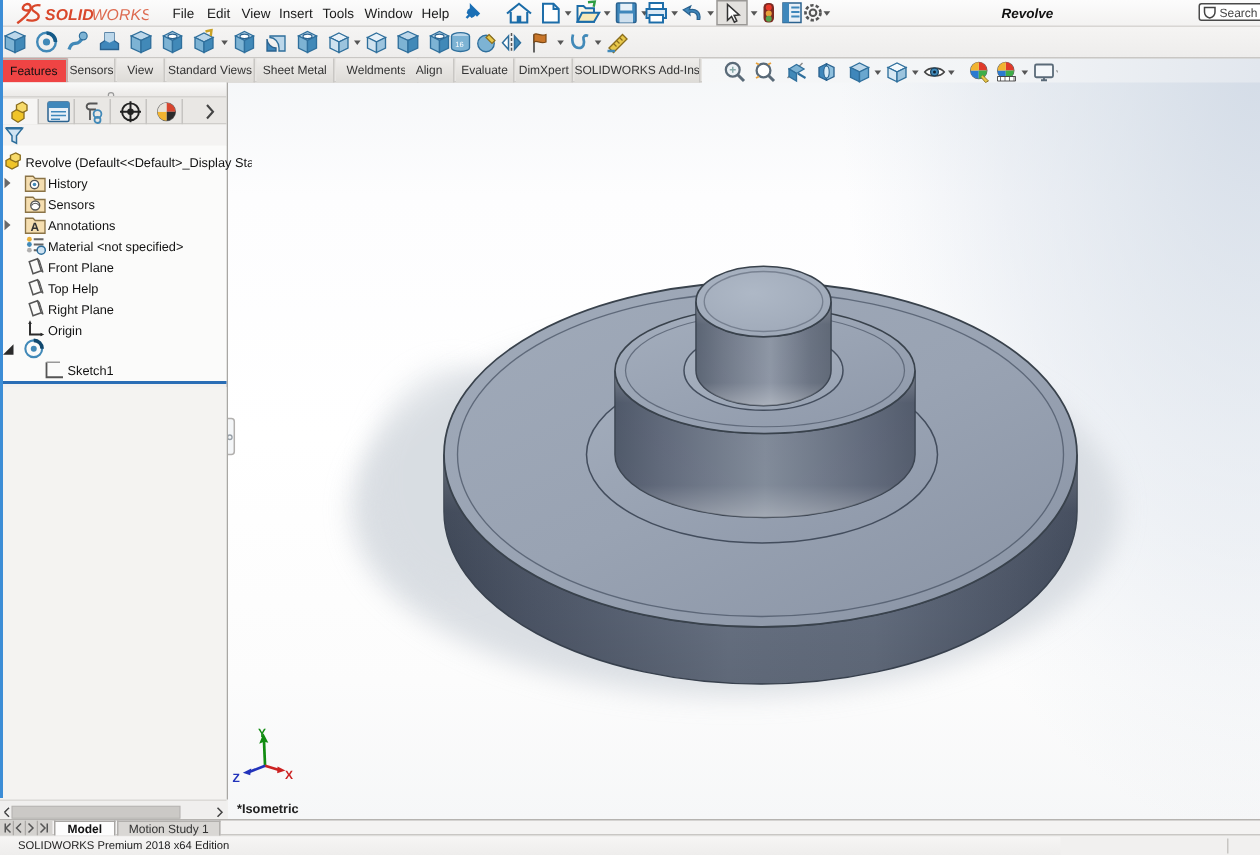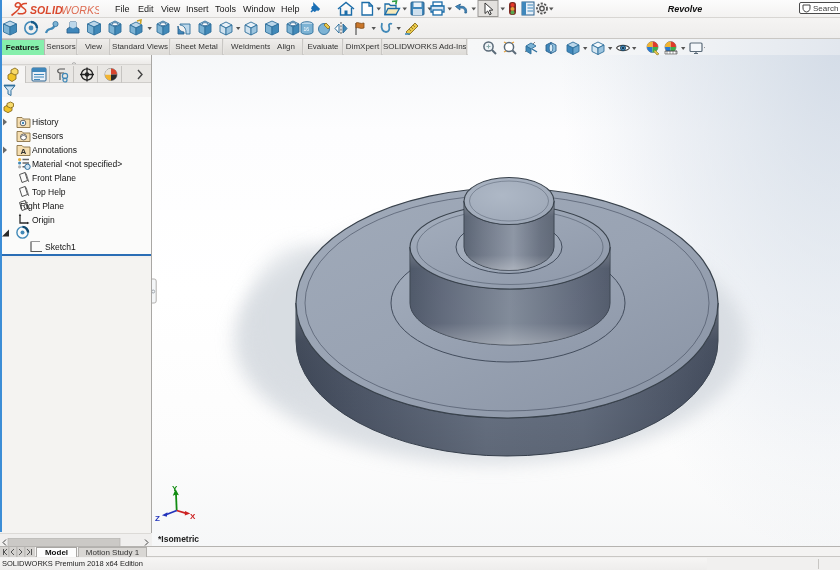--- a/index.html
+++ b/index.html
@@ -14,21 +14,21 @@
   .menu { position:absolute; top:4px; font-size:9px; color:#1a1a1a; }
   #revolve-title { left:650px; top:4px; width:70px; text-align:center; font-size:9px; font-weight:bold; color:#111;font-style:italic; }
   #searchbox { left:799px; top:2px; width:45px; height:12px; border:1px solid #4a4a4a; border-radius:2px; background:#fff; font-size:8px; color:#444; padding-left:13px; line-height:11px; }
 
   
   #toolbar { left:0; top:18px; width:840px; height:21px; background:linear-gradient(180deg,#f5f4f3,#eeedec); border-bottom:1px solid #c9c7c4; }
 
   
   #tabrow { left:0; top:39px; width:468px; height:16px; background:#e7e5e2; border-bottom:1px solid #d0cecb; }
   .tab { position:absolute; top:0; height:16px; font-size:8px; color:#333; text-align:center; line-height:16px; border-right:1px solid #c9c7c4; background:linear-gradient(180deg,#efedeb,#dddbd7); white-space:nowrap; overflow:hidden; }
-  .tab.active { background:#86efac; font-weight:bold; color:#111; border:1px solid #b8b6b3; border-bottom:none; }
+  .tab.active { background:#ef4444; font-weight:normal; color:#111; border:1px solid #b8b6b3; border-bottom:none; }
 
   
   #viewport { left:152px; top:39px; width:688px; height:507px;
      background:
        radial-gradient(280px 520px at 100% 0%, rgba(208,217,229,0.9) 0%, rgba(210,219,230,0.62) 35%, rgba(212,220,231,0.4) 62%, rgba(214,222,232,0.14) 85%, rgba(216,224,233,0) 100%),
        linear-gradient(180deg, #f4f6f8 0%, #fdfdfe 18%, #ffffff 50%, #fcfcfc 82%, #f6f7f8 100%);
   }
   #viewport2 { left:468px; top:39px; width:372px; height:16px;
      background: linear-gradient(90deg, #f6f7f8 0%, #f2f4f6 55%, #e2e7ee 100%); }
 
@@ -41,21 +41,21 @@
   #filterrow { left:0; top:28px; width:151px; height:14px; background:#f4f3f2; }
   #tree { left:0; top:42px; width:151px; height:159px; background:#fbfbfa; font-size:8.5px; color:#111; }
   .trow { position:absolute; left:0; width:151px; height:14px; line-height:14px; white-space:nowrap; overflow:hidden; }
   #bluebar { left:0; top:199px; width:151px; height:2px; background:#2a6db5; }
   #treebelow { left:0; top:203px; width:151px; height:275px; background:#f4f3f1; }
   #hscroll { left:0; top:478px; width:151px; height:12px; background:#f0efee; border-top:1px solid #dcdad7; }
 
   
   #doctabs { left:0; top:546px; width:840px; height:11px; background:#f4f3f2; border-top:1px solid #b5b3b0; border-bottom:1px solid #c9c7c4; }
   .dtab { position:absolute; top:0; height:10px; font-size:8px; line-height:10px; text-align:center; }
-  #statusbar { left:0; top:558px; width:707px; height:12px; background:linear-gradient(180deg,#f6f5f4,#eeedec); font-size:7.5px; color:#222; line-height:12px; padding-left:2px; }
+  #statusbar { left:0; top:558px; width:707px; height:12px; background:linear-gradient(180deg,#f6f5f4,#eeedec); font-size:7.5px; color:#222; line-height:12px; padding-left:12px; }
 </style>
 </head>
 <body>
   <div class="abs" id="viewport"></div>
   <div class="abs" id="viewport2"></div>
   <svg class="abs" style="left:0;top:0" width="840" height="570" viewBox="0 0 840 570" id="part3d">
     <defs>
       <linearGradient id="gside1" x1="0" y1="0" x2="1" y2="0">
         <stop offset="0" stop-color="#3d4656"></stop>
         <stop offset="0.14" stop-color="#4c5566"></stop>
@@ -551,27 +551,28 @@
           <circle cx="6.5" cy="6.5" r="5.6" fill="none" stroke="#4189b8" stroke-width="1.4"></circle>
           <path d="M6.5 0.9 A5.6 5.6 0 0 1 12.1 6.5" fill="none" stroke="#10486e" stroke-width="2.4"></path>
           <circle cx="6.5" cy="6.5" r="2" fill="#4189b8"></circle>
         </g>
 
         <g transform="translate(29,143)">
           <path d="M2 1.5 L2 11.5 L13 11.5" fill="none" stroke="#555" stroke-width="1.2"></path>
           <path d="M2 1.5 L11 1.5" stroke="#999" stroke-width="1"></path>
         </g>
       </svg>
+      <div class="trow" style="top:4px;left:17px">Revolve  (Default&lt;&lt;Default&gt;_Display Sta</div>
       <div class="trow" style="top:18px;left:32px">History</div>
       <div class="trow" style="top:46px;left:32px">Annotations</div>
       <div class="trow" style="top:32px;left:32px">Sensors</div>
       <div class="trow" style="top:60px;left:32px">Material &lt;not specified&gt;</div>
       <div class="trow" style="top:74px;left:32px">Front Plane</div>
       <div class="trow" style="top:88px;left:32px">Top Help</div>
-      <div class="trow" style="top:102px;left:20px">Right Plane</div>
+      <div class="trow" style="top:102px;left:32px">Right Plane</div>
       <div class="trow" style="top:116px;left:32px">Origin</div>
       <div class="trow" style="top:143px;left:45px">Sketch1</div>
     </div>
     <div class="abs" id="bluebar"></div>
     <div class="abs" id="treebelow"></div>
     <div class="abs" id="hscroll">
       <svg width="151" height="11" viewBox="0 0 151 11">
         <path d="M3 5.5 L6 2.5 M3 5.5 L6 8.5" stroke="#444" stroke-width="1" fill="none"></path>
         <rect x="8" y="1.5" width="112" height="8" fill="#cbc9c6" stroke="#b4b2af" stroke-width="0.7"></rect>
         <path d="M145 2.5 L148 5.5 L145 8.5" stroke="#444" stroke-width="1" fill="none"></path>

